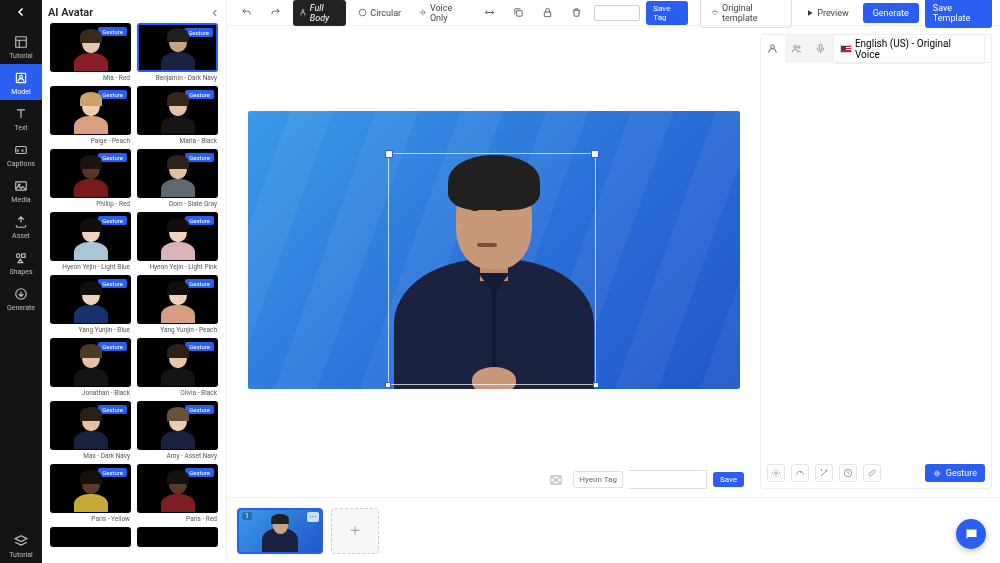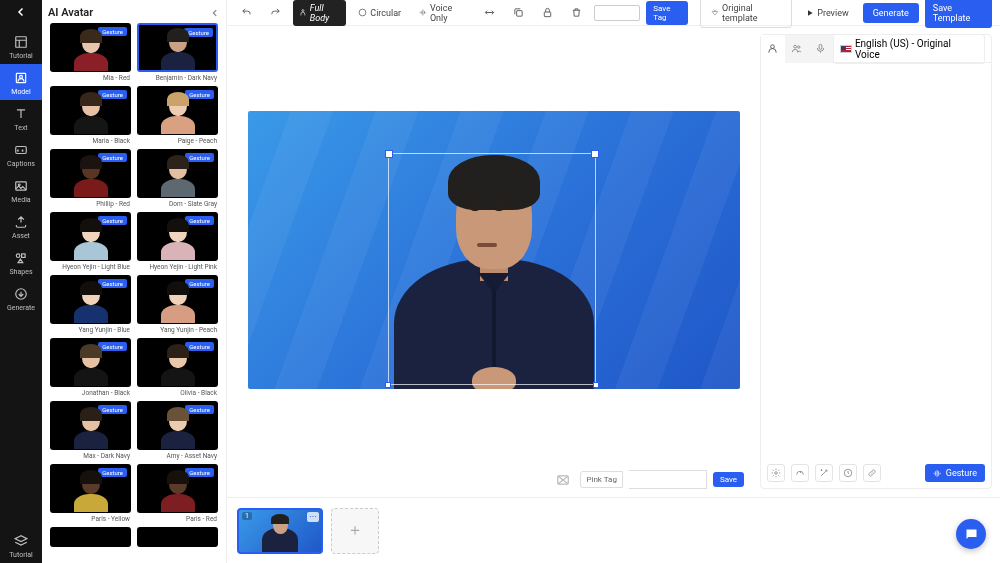--- a/index.html
+++ b/index.html
@@ -226,37 +226,37 @@
             </div>
           </div>
           <div class="caption">Benjamin - Dark Navy</div>
         </div>
       </div>
       <div class="row">
         <div class="card">
           <div class="thumb">
             <span class="badge">Gesture</span>
             <div class="person">
+              <div class="body" style="background:#d9a182"></div>
+              <div class="head" style="background:#efcdb2"></div>
+              <div class="hair" style="background:#caa26a"></div>
+            </div>
+          </div>
+          <div class="caption">Paige - Peach</div>
+        </div>
+        <div class="card">
+          <div class="thumb">
+            <span class="badge">Gesture</span>
+            <div class="person">
               <div class="body" style="background:#151515"></div>
               <div class="head" style="background:#e6c1a6"></div>
               <div class="hair" style="background:#37271a"></div>
             </div>
           </div>
           <div class="caption">Maria - Black</div>
-        </div>
-        <div class="card">
-          <div class="thumb">
-            <span class="badge">Gesture</span>
-            <div class="person">
-              <div class="body" style="background:#d9a182"></div>
-              <div class="head" style="background:#efcdb2"></div>
-              <div class="hair" style="background:#caa26a"></div>
-            </div>
-          </div>
-          <div class="caption">Paige - Peach</div>
         </div>
       </div>
       <div class="row">
         <div class="card">
           <div class="thumb">
             <span class="badge">Gesture</span>
             <div class="person">
               <div class="body" style="background:#7a1a1a"></div>
               <div class="head" style="background:#5b3524"></div>
               <div class="hair" style="background:#1a1310"></div>
@@ -503,21 +503,21 @@
             </div>
         </div>
       </div>
       <div class="scene-bar">
         <span class="scene-ico">
             <svg width="14" height="14" viewBox="0 0 24 24" fill="none" stroke="#bbb" stroke-width="2">
               <rect x="3" y="5" width="18" height="14" rx="2"></rect>
               <path d="M3 5l18 14M21 5L3 19"></path>
             </svg>
           </span>
-        <span class="scene-label">Pink Tag</span>
+        <span class="scene-label">Hyeon Tag</span>
         <input class="scene-input" style="">
         <span class="scene-save">Save</span>
       </div>
     </div>
 
     <div class="right-panel">
       <div class="rp-tabs">
         <div class="rp-tab active">
             <svg width="11" height="11" viewBox="0 0 24 24" fill="none" stroke="#555" stroke-width="2">
               <circle cx="12" cy="8" r="4"></circle>

